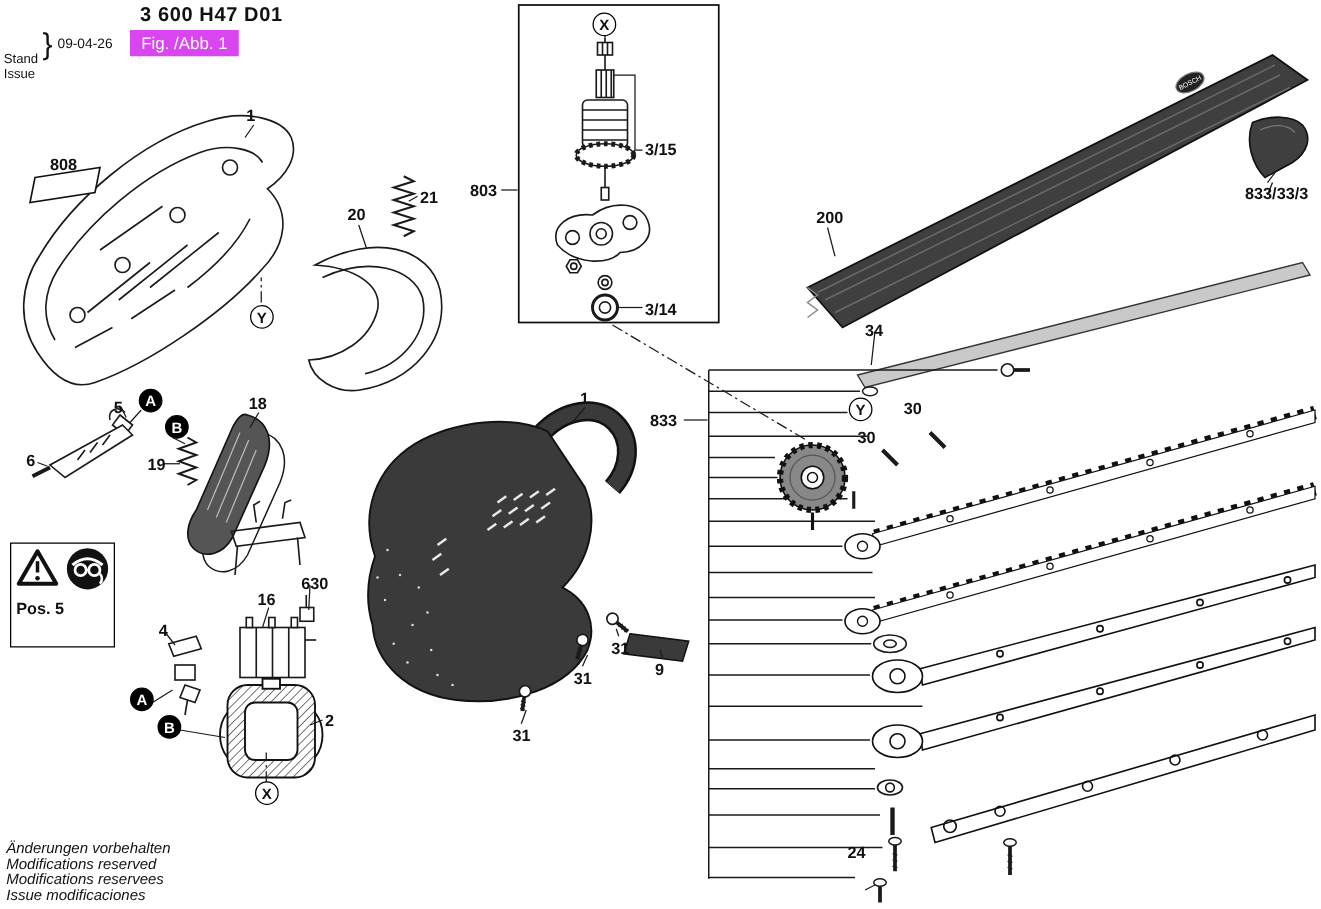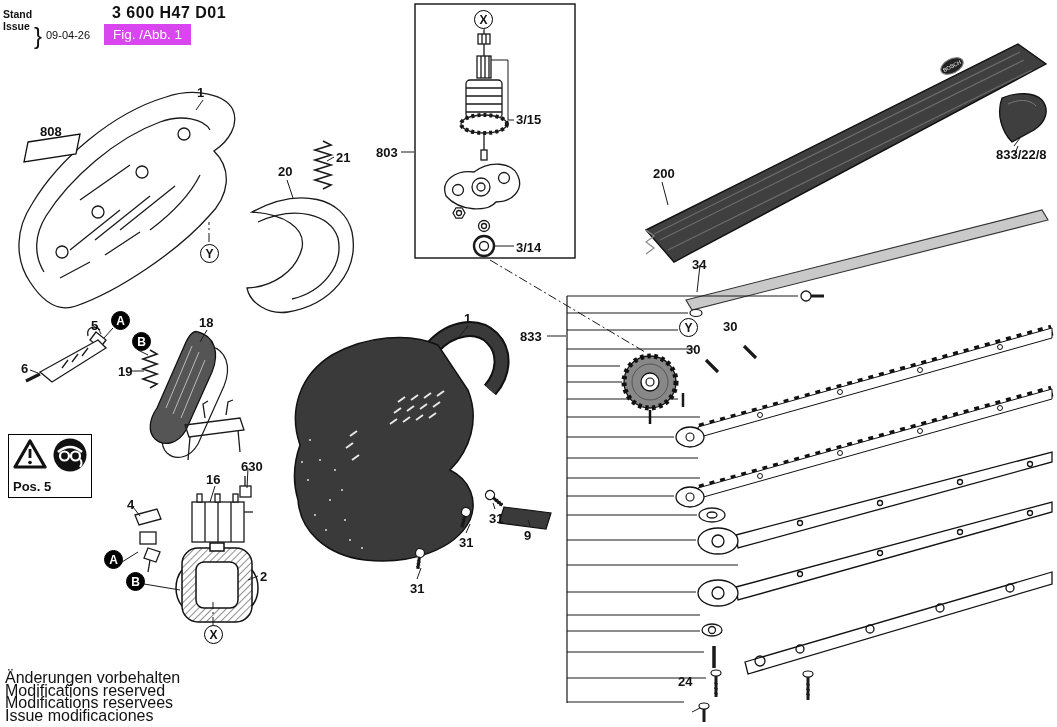--- a/index.html
+++ b/index.html
@@ -6,31 +6,31 @@
   .page{position:relative;width:1057px;height:727px;background:#fff;overflow:hidden;
         font-family:"Liberation Sans","DejaVu Sans",sans-serif;color:#111;}
   svg{display:block;}
   .art{position:absolute;left:0;top:0;}
   .co{position:absolute;font-size:13px;font-weight:bold;white-space:nowrap;}
   .circ{position:absolute;width:19px;height:19px;border:1.7px solid #000;border-radius:50%;
         background:#fff;display:flex;align-items:center;justify-content:center;
         font-size:12px;font-weight:bold;line-height:1;box-sizing:border-box;}
   .circ.filled{background:#000;color:#fff;}
   .hdr-doc{position:absolute;left:112px;top:4px;font-size:16px;font-weight:bold;letter-spacing:.5px;}
-  .hdr-stand{position:absolute;left:3px;top:8px;font-size:10.5px;line-height:12px;font-weight:bold;}
+  .hdr-stand{position:absolute;left:3px;top:41px;font-size:10.5px;line-height:12px;}
   .hdr-brace{position:absolute;left:34px;top:22px;font-size:24px;font-weight:300;}
   .hdr-date{position:absolute;left:46px;top:29px;font-size:11px;}
   .fig-badge{position:absolute;left:104px;top:24px;background:#d946ef;color:#fff;
              font-size:13.5px;font-weight:normal;padding:3px 9px;}
-  .warnbox{position:absolute;left:8px;top:434px;width:84px;height:64px;border:1.7px solid #000;
+  .warnbox{position:absolute;left:8px;top:434px;width:84px;height:84px;border:1.7px solid #000;
            box-sizing:border-box;}
   .warnbox .w-tri{position:absolute;left:4px;top:4px;}
   .warnbox .w-ppe{position:absolute;left:43px;top:2px;}
   .warnbox .pos{position:absolute;left:4px;top:44px;font-size:13px;font-weight:bold;}
-  .footer{position:absolute;left:5px;top:672px;font-size:16px;line-height:12.5px;}
+  .footer{position:absolute;left:5px;top:672px;font-size:12px;line-height:12.5px;font-style:italic;}
 </style>
 </head>
 <body>
 
 <div class="page">
 
   <svg class="art" width="1057" height="727" viewBox="0 0 1057 727">
     <defs>
       <pattern id="hatch" width="5" height="5" patternUnits="userSpaceOnUse" patternTransform="rotate(45)">
         <line x1="0" y1="0" x2="0" y2="5" stroke="#333" stroke-width="1.1"></line>
@@ -393,21 +393,21 @@
   <div class="co" style="left:278px;top:164px">20</div>
   <div class="co" style="left:91px;top:318px">5</div>
   <div class="co" style="left:199px;top:315px">18</div>
   <div class="co" style="left:118px;top:364px">19</div>
   <div class="co" style="left:21px;top:361px">6</div>
   <div class="co" style="left:376px;top:145px">803</div>
   <div class="co" style="left:516px;top:112px">3/15</div>
   <div class="co" style="left:516px;top:240px">3/14</div>
   <div class="co" style="left:653px;top:166px">200</div>
   <div class="co" style="left:692px;top:257px">34</div>
-  <div class="co" style="left:996px;top:147px">833/22/8</div>
+  <div class="co" style="left:996px;top:147px">833/33/3</div>
   <div class="co" style="left:520px;top:329px">833</div>
   <div class="co" style="left:686px;top:342px">30</div>
   <div class="co" style="left:723px;top:319px">30</div>
   <div class="co" style="left:464px;top:311px">1</div>
   <div class="co" style="left:241px;top:459px">630</div>
   <div class="co" style="left:206px;top:472px">16</div>
   <div class="co" style="left:127px;top:497px">4</div>
   <div class="co" style="left:260px;top:569px">2</div>
   <div class="co" style="left:489px;top:511px">31</div>
   <div class="co" style="left:459px;top:535px">31</div>

